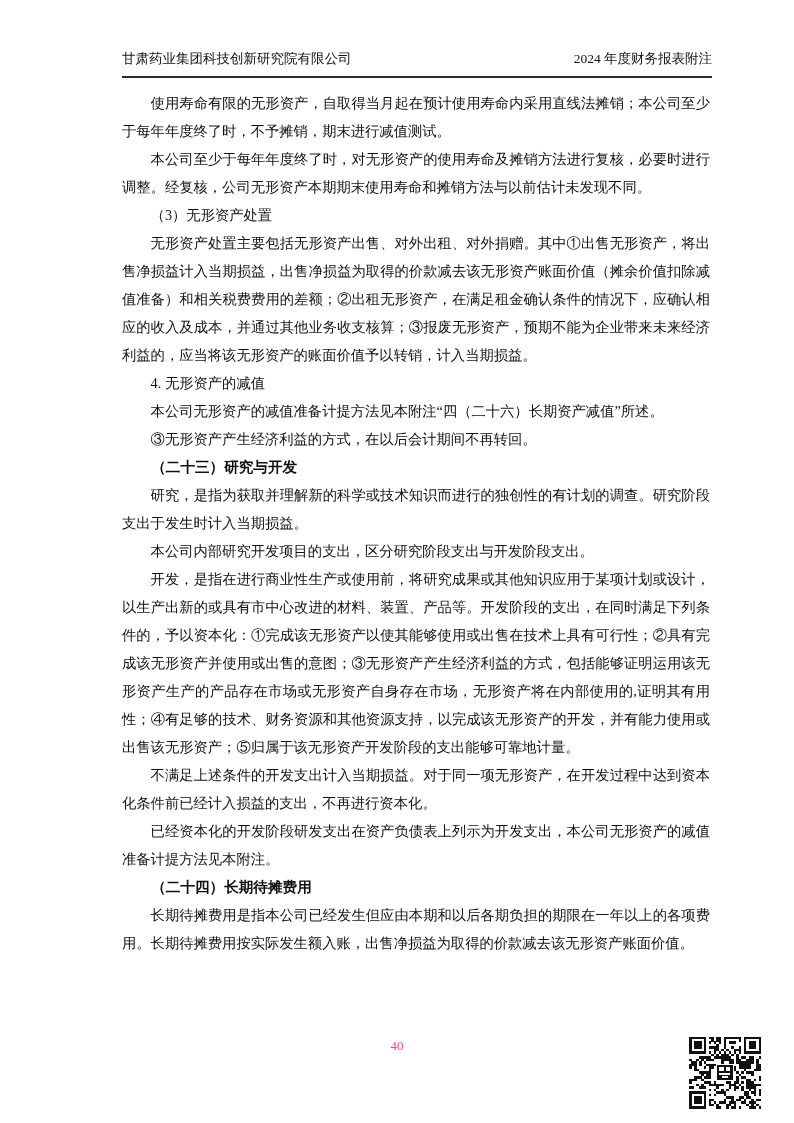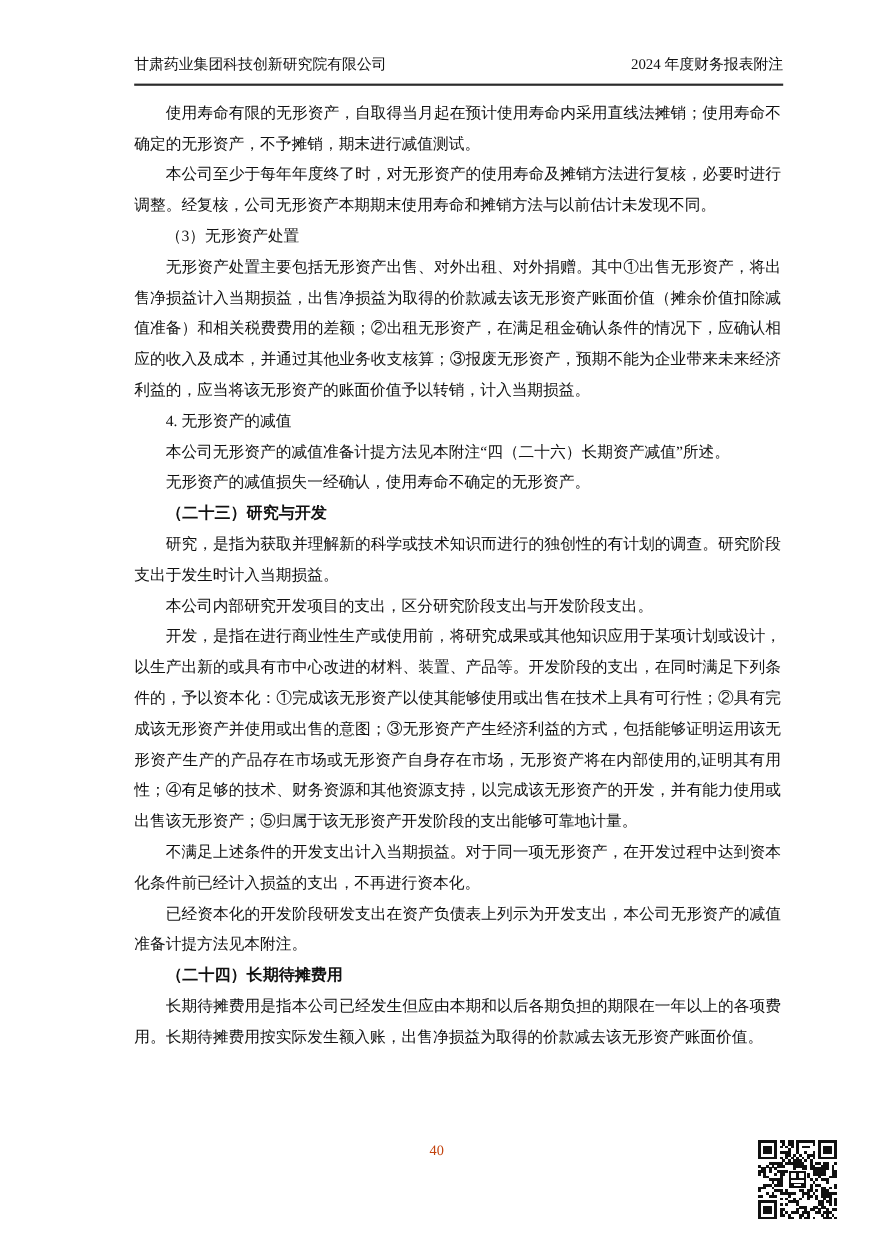--- a/index.html
+++ b/index.html
@@ -51,21 +51,21 @@
     font-size: 14.6px;
   }
   .page-number {
     position: absolute;
     left: 0;
     width: 100%;
     top: 1038px;
     text-align: center;
     font-size: 13px;
     line-height: 16px;
-    color: #c2410c;
+    color: #ec4899;
   }
   .qr-wrap {
     position: absolute;
     left: 689px;
     top: 1036px;
     width: 72px;
     height: 73px;
   }
   .qr-wrap svg { display: block; width: 100%; height: 100%; }
 </style>
@@ -73,27 +73,27 @@
 <body>
 
 <div class="page">
 
   <div class="header">
     <span>甘肃药业集团科技创新研究院有限公司</span>
     <span>2024 年度财务报表附注</span>
   </div>
 
   <div class="content">
-      <div class="para body">使用寿命有限的无形资产，自取得当月起在预计使用寿命内采用直线法摊销；使用寿命不确定的无形资产，不予摊销，期末进行减值测试。</div>
+      <div class="para body">使用寿命有限的无形资产，自取得当月起在预计使用寿命内采用直线法摊销；本公司至少于每年年度终了时，不予摊销，期末进行减值测试。</div>
       <div class="para body">本公司至少于每年年度终了时，对无形资产的使用寿命及摊销方法进行复核，必要时进行调整。经复核，公司无形资产本期期末使用寿命和摊销方法与以前估计未发现不同。</div>
       <div class="para body">（3）无形资产处置</div>
       <div class="para body">无形资产处置主要包括无形资产出售、对外出租、对外捐赠。其中①出售无形资产，将出售净损益计入当期损益，出售净损益为取得的价款减去该无形资产账面价值（摊余价值扣除减值准备）和相关税费费用的差额；②出租无形资产，在满足租金确认条件的情况下，应确认相应的收入及成本，并通过其他业务收支核算；③报废无形资产，预期不能为企业带来未来经济利益的，应当将该无形资产的账面价值予以转销，计入当期损益。</div>
       <div class="para body">4. 无形资产的减值</div>
       <div class="para body">本公司无形资产的减值准备计提方法见本附注“四（二十六）长期资产减值”所述。</div>
-      <div class="para body">无形资产的减值损失一经确认，使用寿命不确定的无形资产。</div>
+      <div class="para body">③无形资产产生经济利益的方式，在以后会计期间不再转回。</div>
       <div class="para section-heading">（二十三）研究与开发</div>
       <div class="para body">研究，是指为获取并理解新的科学或技术知识而进行的独创性的有计划的调查。研究阶段支出于发生时计入当期损益。</div>
       <div class="para body">本公司内部研究开发项目的支出，区分研究阶段支出与开发阶段支出。</div>
       <div class="para body">开发，是指在进行商业性生产或使用前，将研究成果或其他知识应用于某项计划或设计，以生产出新的或具有市中心改进的材料、装置、产品等。开发阶段的支出，在同时满足下列条件的，予以资本化：①完成该无形资产以使其能够使用或出售在技术上具有可行性；②具有完成该无形资产并使用或出售的意图；③无形资产产生经济利益的方式，包括能够证明运用该无形资产生产的产品存在市场或无形资产自身存在市场，无形资产将在内部使用的,证明其有用性；④有足够的技术、财务资源和其他资源支持，以完成该无形资产的开发，并有能力使用或出售该无形资产；⑤归属于该无形资产开发阶段的支出能够可靠地计量。</div>
       <div class="para body">不满足上述条件的开发支出计入当期损益。对于同一项无形资产，在开发过程中达到资本化条件前已经计入损益的支出，不再进行资本化。</div>
       <div class="para body">已经资本化的开发阶段研发支出在资产负债表上列示为开发支出，本公司无形资产的减值准备计提方法见本附注。</div>
       <div class="para section-heading">（二十四）长期待摊费用</div>
       <div class="para body">长期待摊费用是指本公司已经发生但应由本期和以后各期负担的期限在一年以上的各项费用。长期待摊费用按实际发生额入账，出售净损益为取得的价款减去该无形资产账面价值。</div>
     </div>
 

